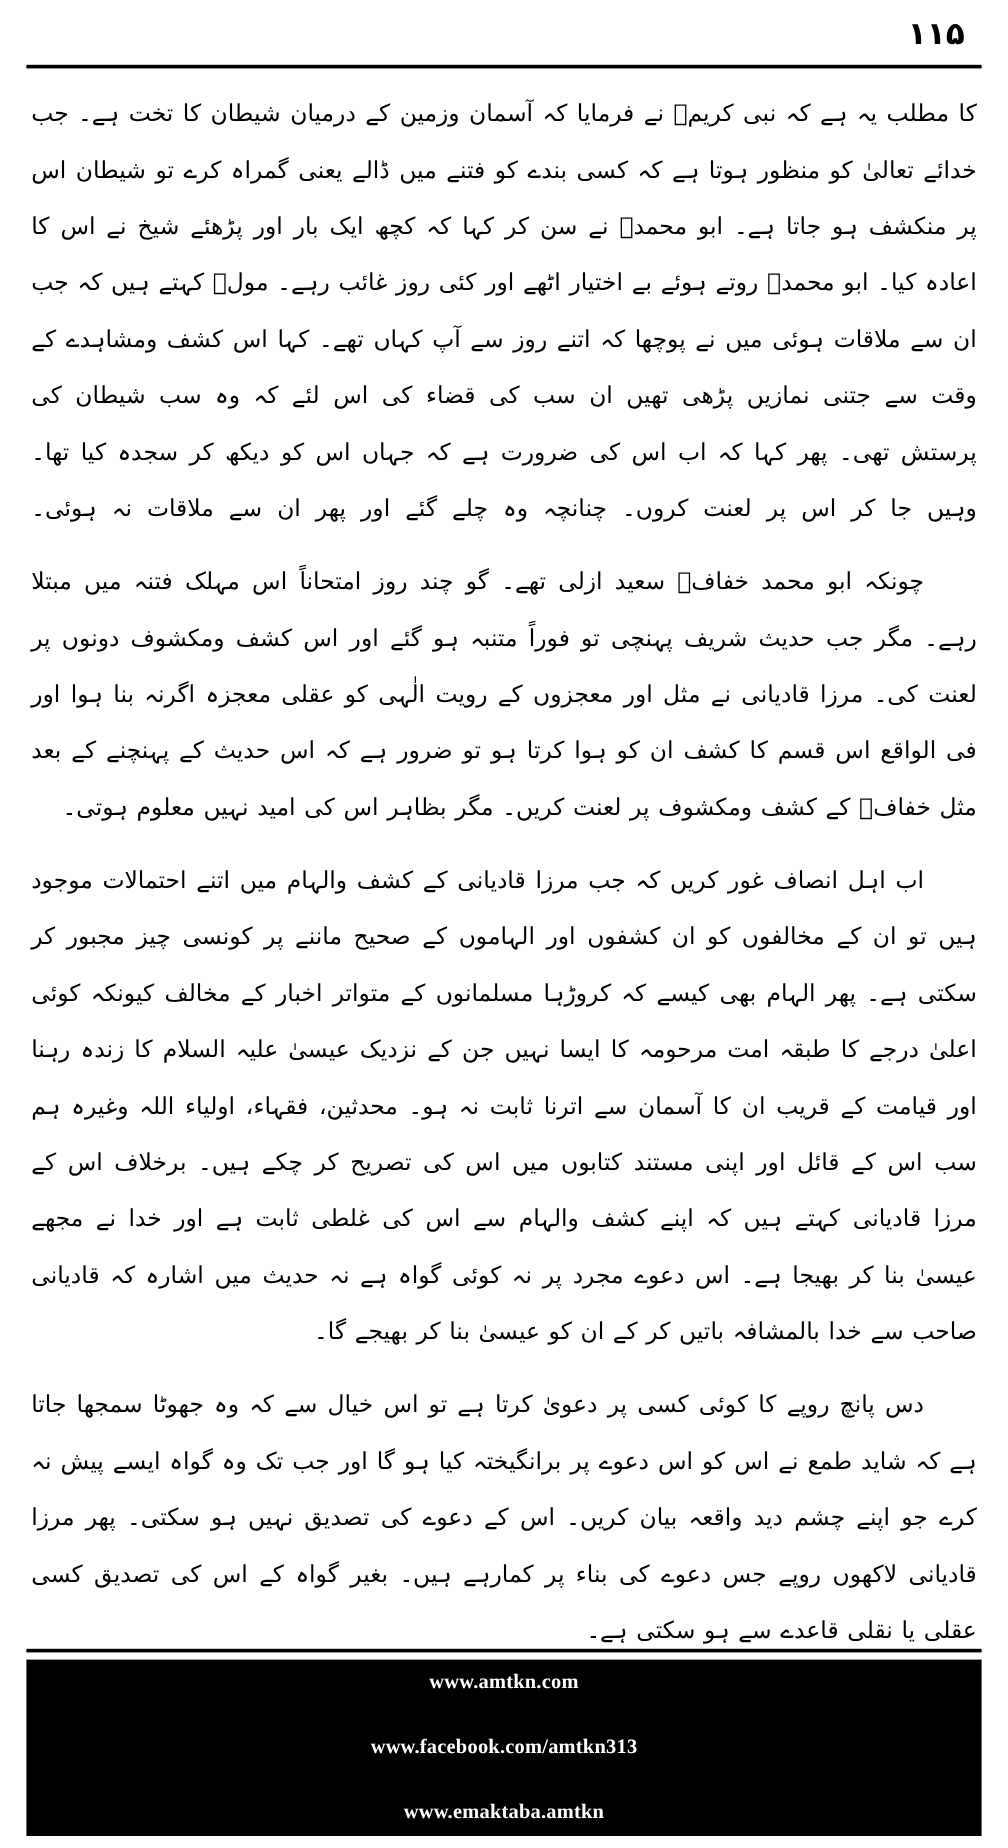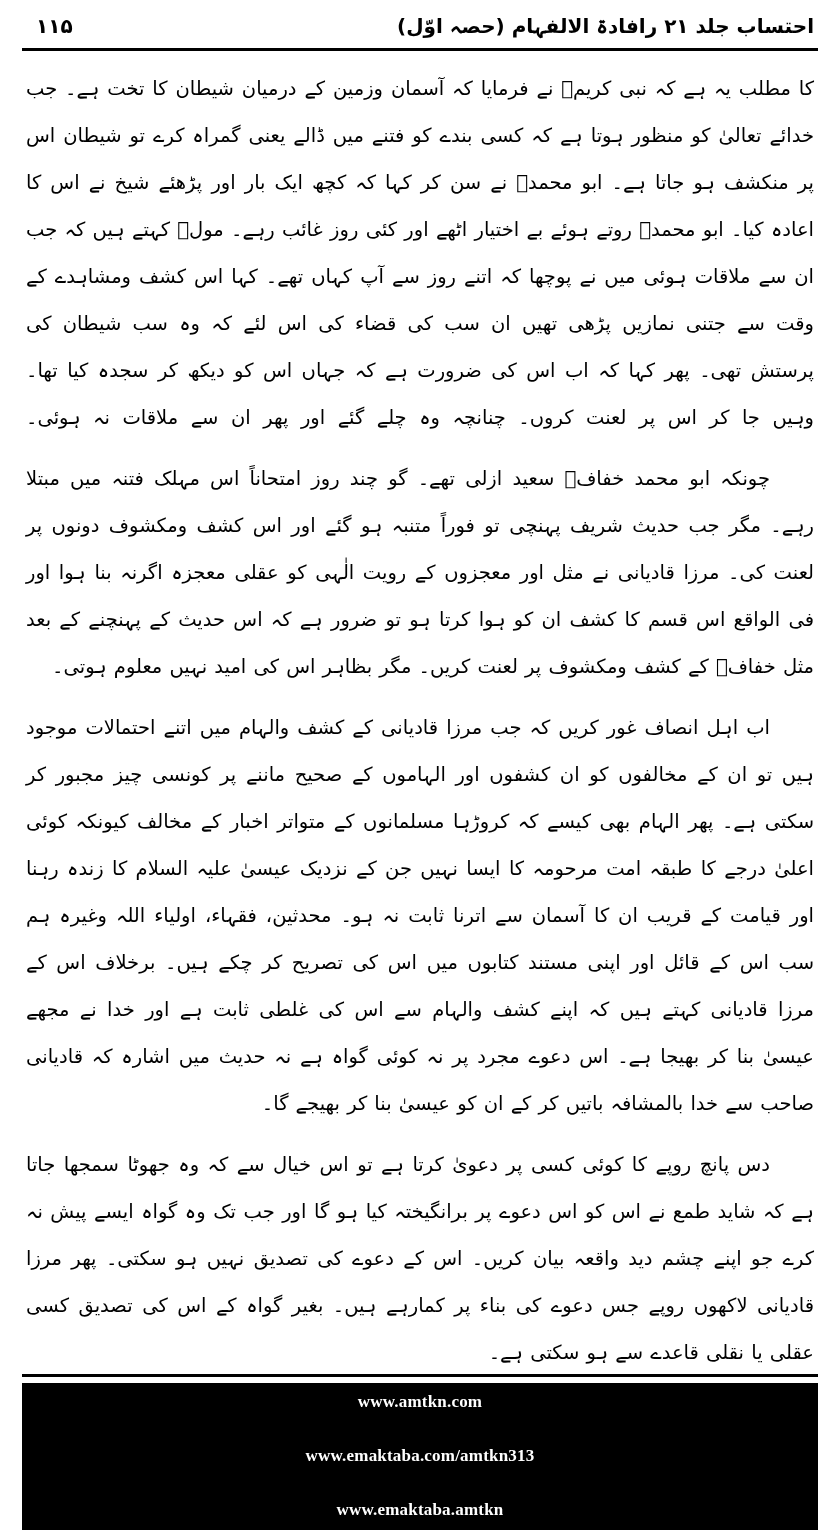--- a/index.html
+++ b/index.html
@@ -35,21 +35,21 @@
     direction: rtl;
   }
   .header-right {
     font-size: 20px;
     font-weight: bold;
     font-family: "DejaVu Sans", sans-serif;
     white-space: nowrap;
     letter-spacing: -0.3px;
   }
   .header-center {
-    font-size: 20px;
+    font-size: 26px;
     font-weight: bold;
     font-family: "DejaVu Sans", sans-serif;
     padding: 0 10px;
   }
   .header-left {
     font-size: 20px;
     font-weight: bold;
     font-family: "Liberation Serif", serif;
     direction: ltr;
     white-space: nowrap;
@@ -113,35 +113,34 @@
     background: #000;
     margin-bottom: 6px;
   }
 </style>
 </head>
 <body>
 
 <div class="page">
 
   <div class="header">
-    <div class="header-right">احتساب جلد ۲۱ رافادۃ الالفہام (حصہ اوّل)</div>
     <div class="header-center">۱۱۵</div>
   </div>
 
   <div class="rule"></div>
 
   <div class="content">
     <p class="para">کا مطلب یہ ہے کہ نبی کریمﷺ نے فرمایا کہ آسمان وزمین کے درمیان شیطان کا تخت ہے۔ جب خدائے تعالیٰ کو منظور ہوتا ہے کہ کسی بندے کو فتنے میں ڈالے یعنی گمراہ کرے تو شیطان اس پر منکشف ہو جاتا ہے۔ ابو محمدؒ نے سن کر کہا کہ کچھ ایک بار اور پڑھئے شیخ نے اس کا اعادہ کیا۔ ابو محمدؒ روتے ہوئے بے اختیار اٹھے اور کئی روز غائب رہے۔ مولؒ کہتے ہیں کہ جب ان سے ملاقات ہوئی میں نے پوچھا کہ اتنے روز سے آپ کہاں تھے۔ کہا اس کشف ومشاہدے کے وقت سے جتنی نمازیں پڑھی تھیں ان سب کی قضاء کی اس لئے کہ وہ سب شیطان کی پرستش تھی۔ پھر کہا کہ اب اس کی ضرورت ہے کہ جہاں اس کو دیکھ کر سجدہ کیا تھا۔ وہیں جا کر اس پر لعنت کروں۔ چنانچہ وہ چلے گئے اور پھر ان سے ملاقات نہ ہوئی۔</p>
     <p class="para indent last-left">چونکہ ابو محمد خفافؒ سعید ازلی تھے۔ گو چند روز امتحاناً اس مہلک فتنہ میں مبتلا رہے۔ مگر جب حدیث شریف پہنچی تو فوراً متنبہ ہو گئے اور اس کشف ومکشوف دونوں پر لعنت کی۔ مرزا قادیانی نے مثل اور معجزوں کے رویت الٰہی کو عقلی معجزہ اگرنہ بنا ہوا اور فی الواقع اس قسم کا کشف ان کو ہوا کرتا ہو تو ضرور ہے کہ اس حدیث کے پہنچنے کے بعد مثل خفافؒ کے کشف ومکشوف پر لعنت کریں۔ مگر بظاہر اس کی امید نہیں معلوم ہوتی۔</p>
     <p class="para indent last-left">اب اہل انصاف غور کریں کہ جب مرزا قادیانی کے کشف والہام میں اتنے احتمالات موجود ہیں تو ان کے مخالفوں کو ان کشفوں اور الہاموں کے صحیح ماننے پر کونسی چیز مجبور کر سکتی ہے۔ پھر الہام بھی کیسے کہ کروڑہا مسلمانوں کے متواتر اخبار کے مخالف کیونکہ کوئی اعلیٰ درجے کا طبقہ امت مرحومہ کا ایسا نہیں جن کے نزدیک عیسیٰ علیہ السلام کا زندہ رہنا اور قیامت کے قریب ان کا آسمان سے اترنا ثابت نہ ہو۔ محدثین، فقہاء، اولیاء اللہ وغیرہ ہم سب اس کے قائل اور اپنی مستند کتابوں میں اس کی تصریح کر چکے ہیں۔ برخلاف اس کے مرزا قادیانی کہتے ہیں کہ اپنے کشف والہام سے اس کی غلطی ثابت ہے اور خدا نے مجھے عیسیٰ بنا کر بھیجا ہے۔ اس دعوے مجرد پر نہ کوئی گواہ ہے نہ حدیث میں اشارہ کہ قادیانی صاحب سے خدا بالمشافہ باتیں کر کے ان کو عیسیٰ بنا کر بھیجے گا۔</p>
     <p class="para indent last-left">دس پانچ روپے کا کوئی کسی پر دعویٰ کرتا ہے تو اس خیال سے کہ وہ جھوٹا سمجھا جاتا ہے کہ شاید طمع نے اس کو اس دعوے پر برانگیختہ کیا ہو گا اور جب تک وہ گواہ ایسے پیش نہ کرے جو اپنے چشم دید واقعہ بیان کریں۔ اس کے دعوے کی تصدیق نہیں ہو سکتی۔ پھر مرزا قادیانی لاکھوں روپے جس دعوے کی بناء پر کمارہے ہیں۔ بغیر گواہ کے اس کی تصدیق کسی عقلی یا نقلی قاعدے سے ہو سکتی ہے۔</p>
   </div>
 
   <div class="footer-wrap">
     <div class="footer-rule"></div>
     <div class="footer-bar">
       <span>www.amtkn.com</span>
-      <span>www.emaktaba.com/amtkn313</span>
+      <span>www.facebook.com/amtkn313</span>
       <span>www.emaktaba.amtkn</span>
     </div>
   </div>
 
 </div>
 
 </body></html>

